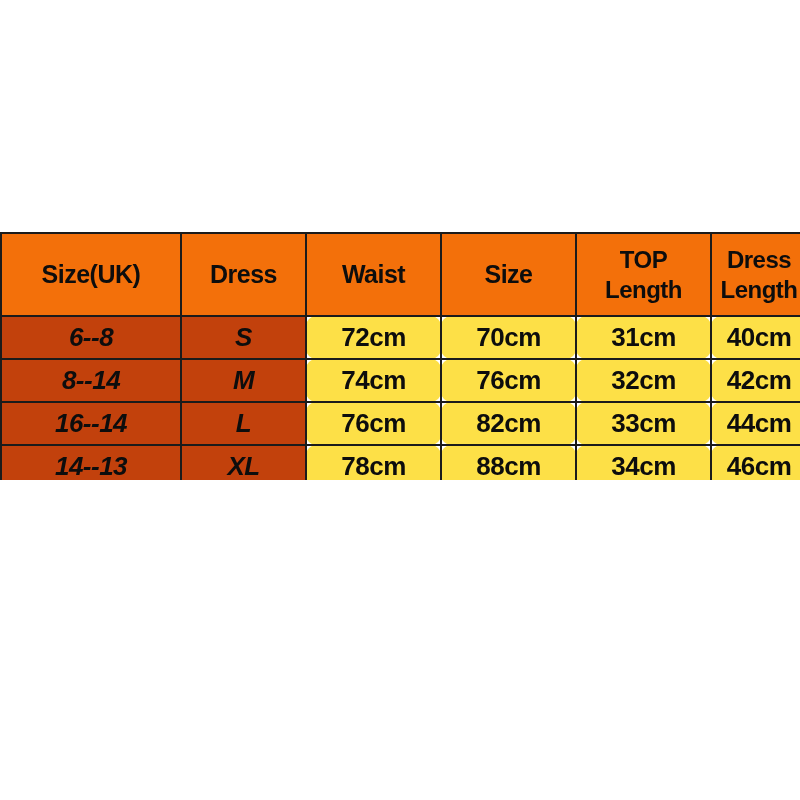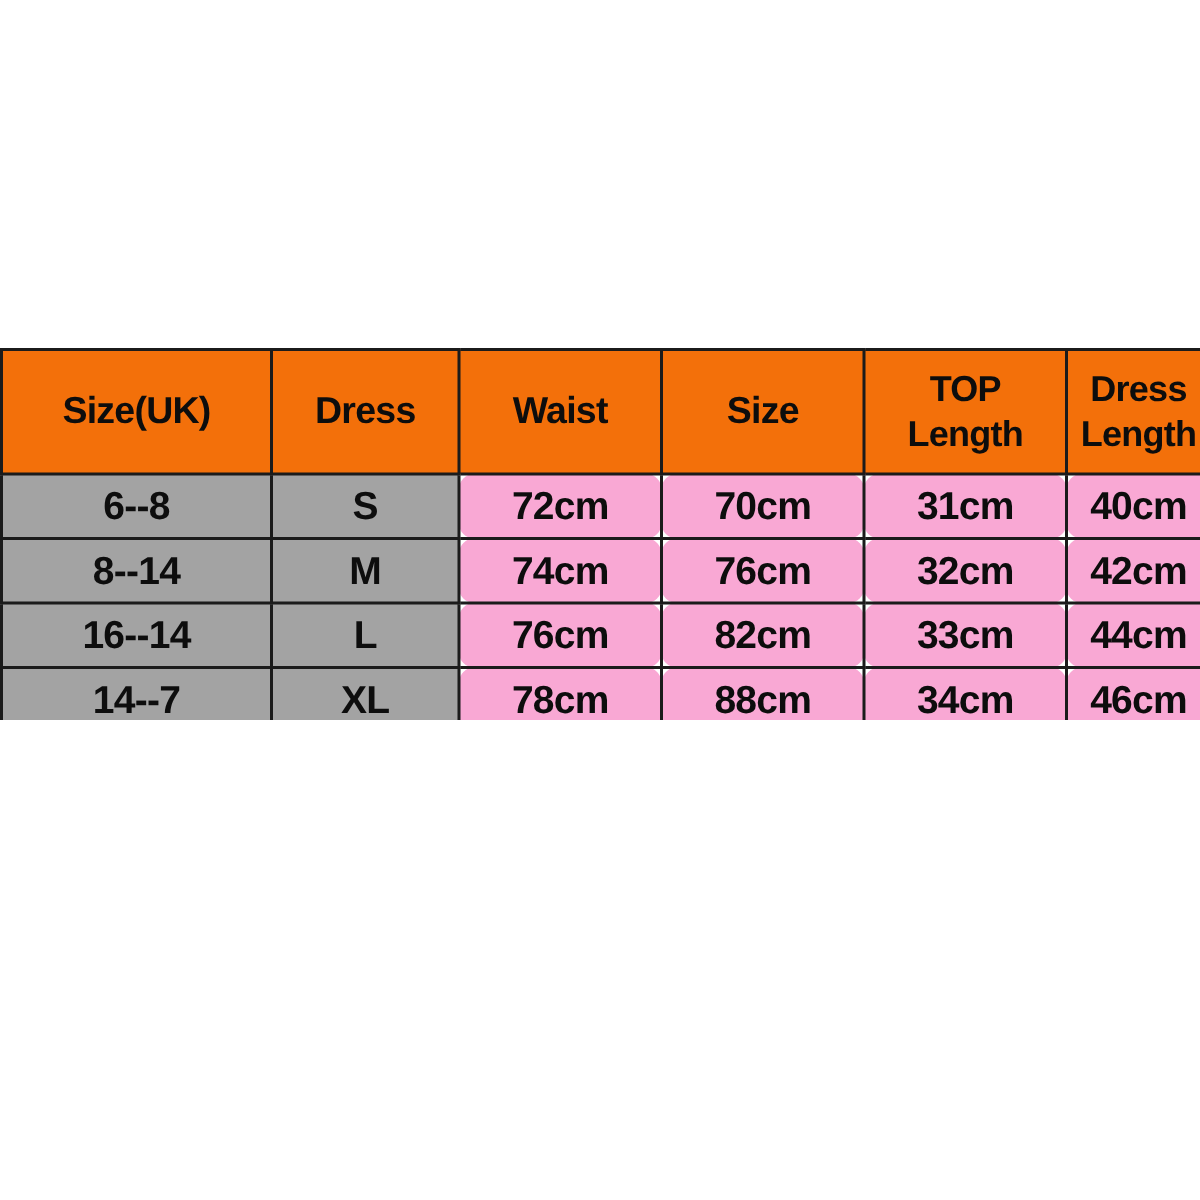--- a/index.html
+++ b/index.html
@@ -67,24 +67,25 @@
   thead th.two-line .ln {
     display: block;
   }
 
   
   tbody td {
     height: 41px;
     font-size: 26px;
   }
   tbody td.teal {
-    background: #a3a3a3;
+    background: #c2410c;
+    font-style: italic;
   }
   tbody td.plain {
-    background: #f9a8d4;
+    background: #fde047;
     border-radius: 10px;
   }
 </style>
 </head>
 <body>
 
 <div id="size-chart">
   <table class="chart">
     <colgroup>
       <col class="c1">
@@ -139,21 +140,21 @@
       </tr>
       <tr>
         <td class="teal">16--14</td>
         <td class="teal">L</td>
         <td class="plain">76cm</td>
         <td class="plain">82cm</td>
         <td class="plain">33cm</td>
         <td class="plain">44cm</td>
       </tr>
       <tr>
-        <td class="teal">14--7</td>
+        <td class="teal">14--13</td>
         <td class="teal">XL</td>
         <td class="plain">78cm</td>
         <td class="plain">88cm</td>
         <td class="plain">34cm</td>
         <td class="plain">46cm</td>
       </tr>
     </tbody>
   </table>
 </div>
 

